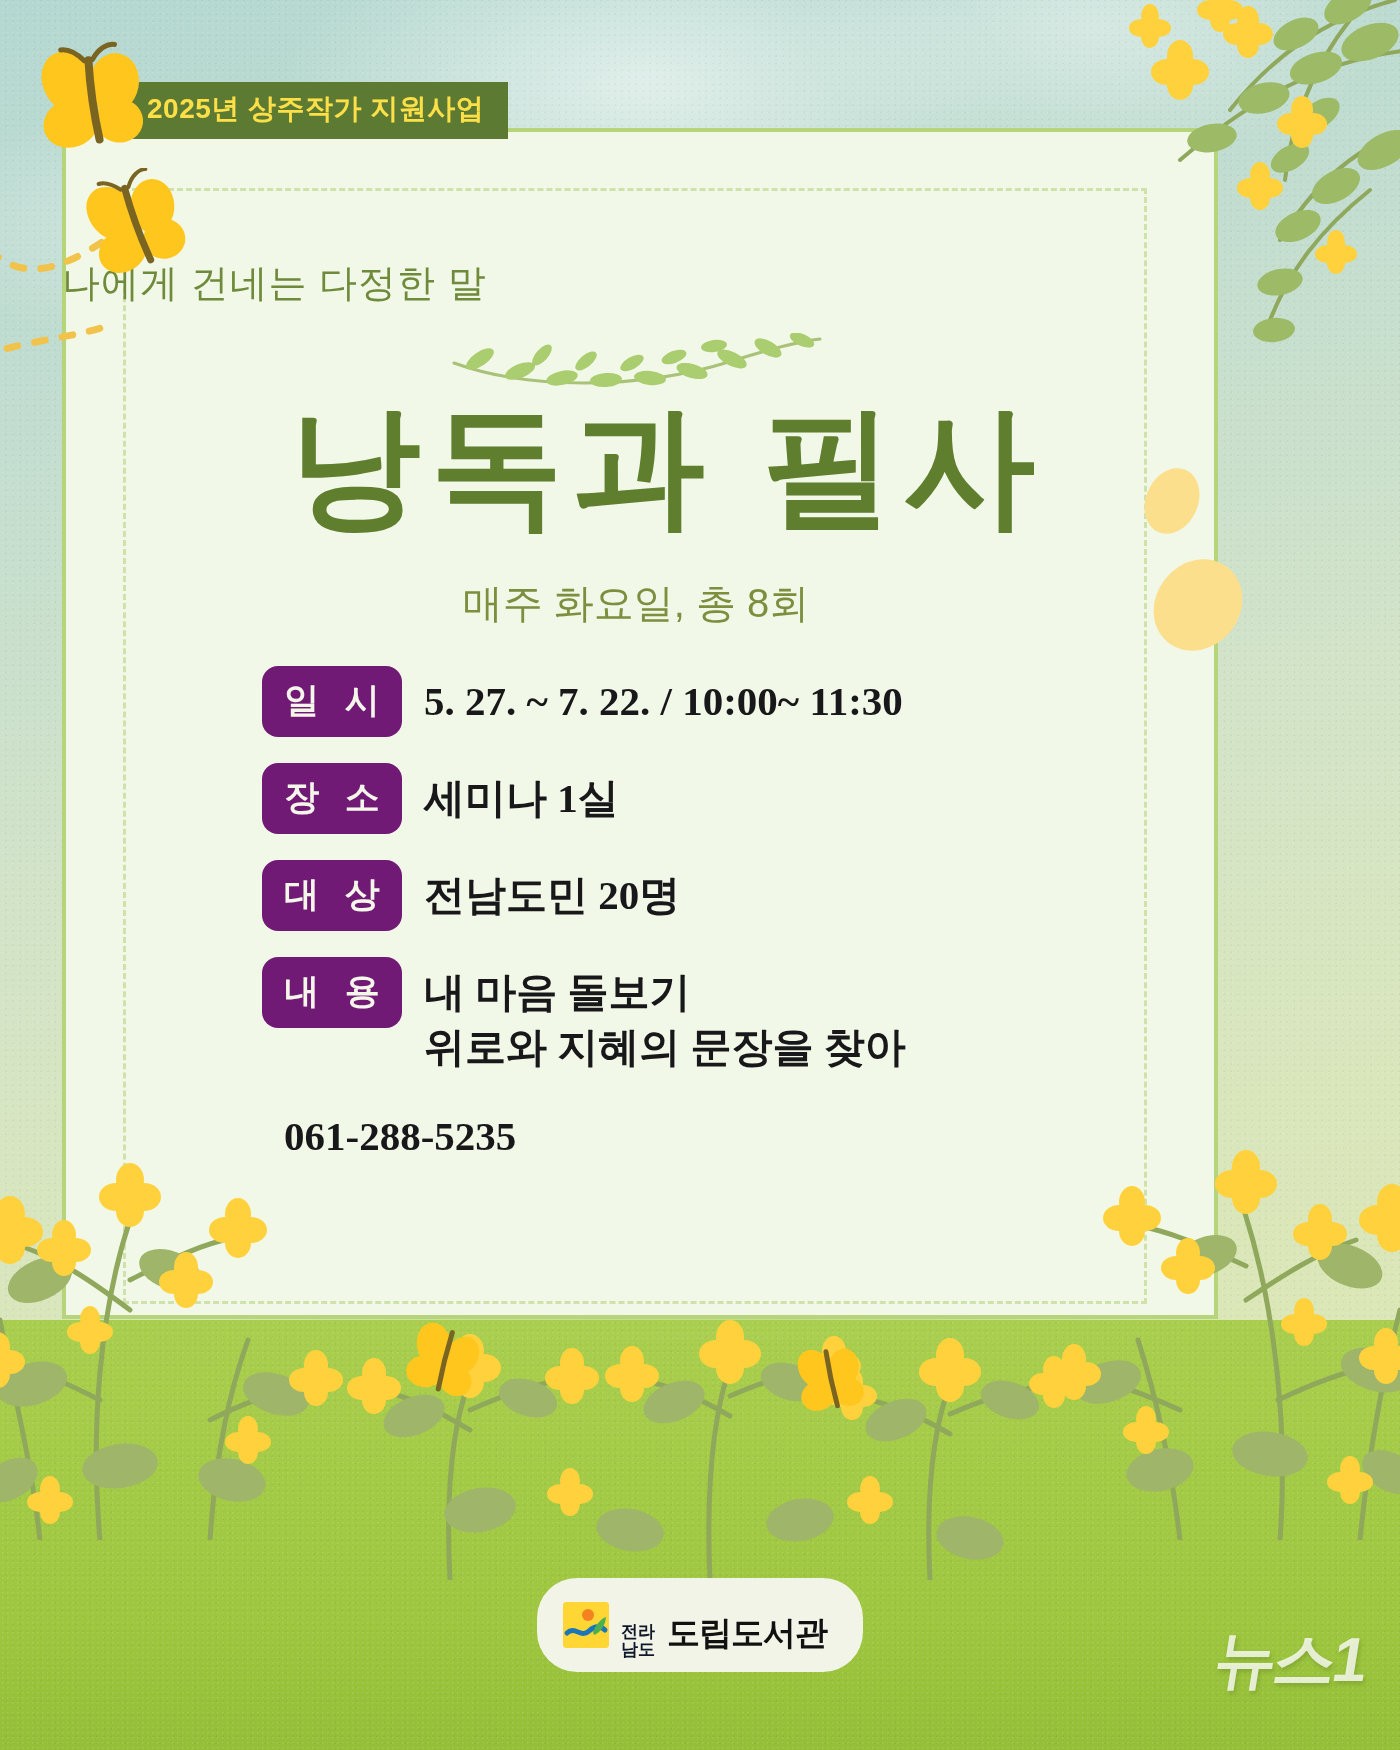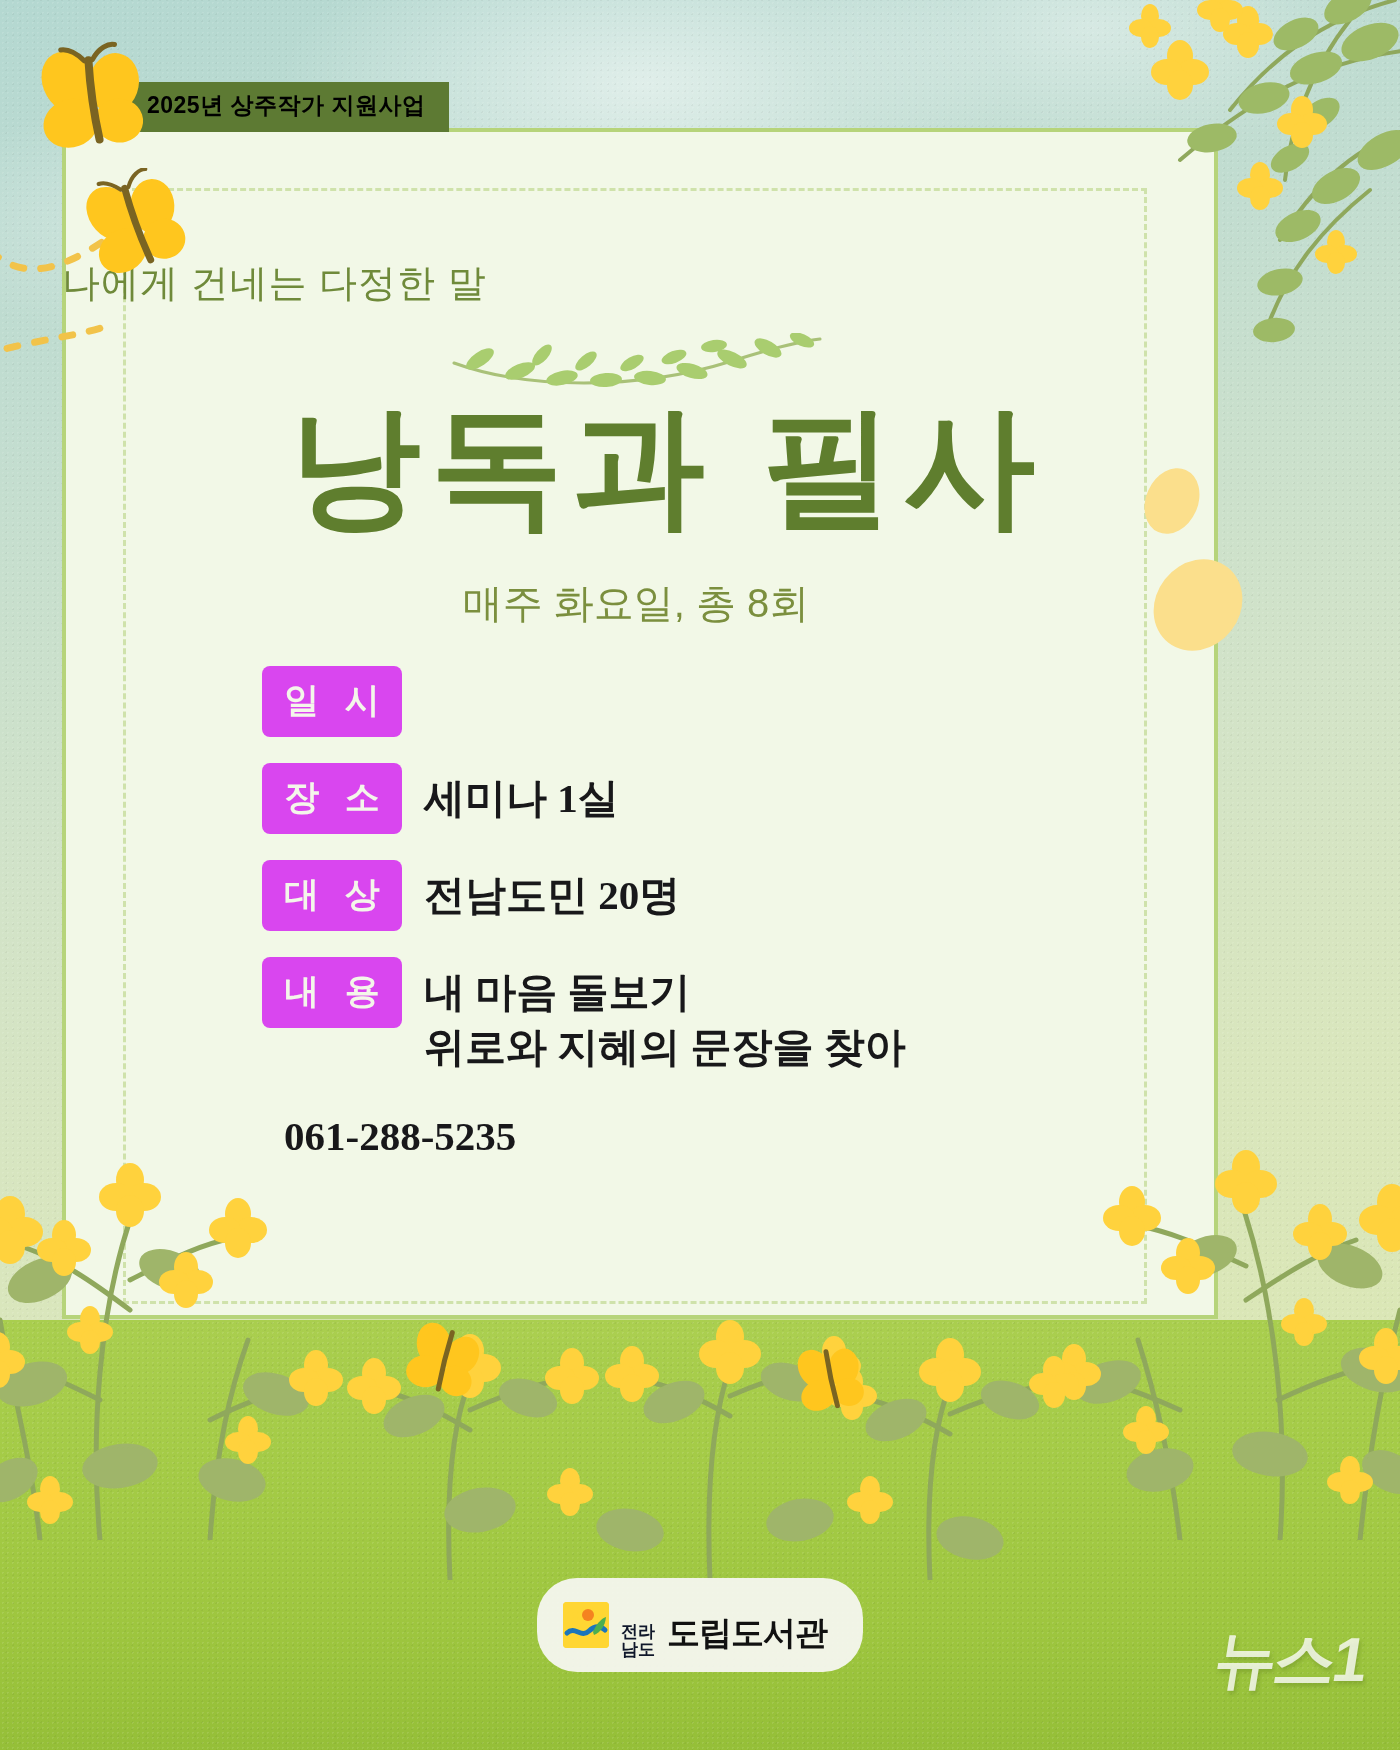--- a/index.html
+++ b/index.html
@@ -41,23 +41,23 @@
       radial-gradient(rgba(0,0,0,.045) 1px, rgba(0,0,0,0) 1px);
     background-size: 5px 5px, 7px 7px;
     background-position: 0 0, 3px 4px;
     pointer-events: none;
   }
 
   
   .banner {
     position: absolute; left: 123px; top: 82px;
     background: #5d7a33;
-    color: #000000;
+    color: #fde047;
     padding: 8px 24px 11px 24px;
-    font-size: 23px;
+    font-size: 28px;
     font-weight: bold;
     letter-spacing: .5px;
     white-space: nowrap;
     z-index: 22;
   }
 
   
   .panel {
     position: absolute; left: 62px; top: 128px;
     width: 1148px; height: 1183px;
@@ -113,23 +113,23 @@
   }
   .row {
     display: flex;
     align-items: flex-start;
     margin-bottom: 26px;
   }
   .row:last-child { margin-bottom: 0; }
   .tag {
     flex: 0 0 auto;
     width: 140px;
-    background: #d946ef;
+    background: #701a75;
     color: #f4f6ea;
-    border-radius: 8px;
+    border-radius: 16px;
     font-size: 35px;
     font-weight: bold;
     text-align: center;
     padding: 11px 0 13px 0;
     letter-spacing: 8px;
     text-indent: 8px;
     box-sizing: border-box;
   }
   .val {
     flex: 1 1 auto;
@@ -318,20 +318,23 @@
       </g>
     </svg>
 
     <div class="title">낭독과 필사</div>
     <div class="sched">매주 화요일, 총 8회</div>
 
     <div class="info">
 
       <div class="row">
         <div class="tag">일 시</div>
+        <div class="val">
+          <span class="line">5. 27. ~ 7. 22. / 10:00~ 11:30</span>
+        </div>
       </div>
 
       <div class="row">
         <div class="tag">장 소</div>
         <div class="val">
           <span class="line">세미나 1실</span>
         </div>
       </div>
 
       <div class="row">

